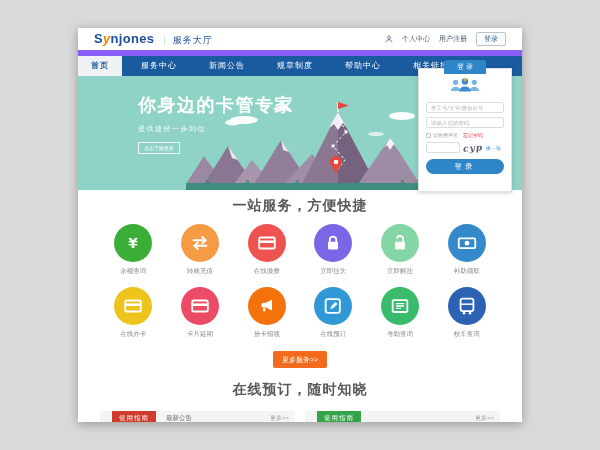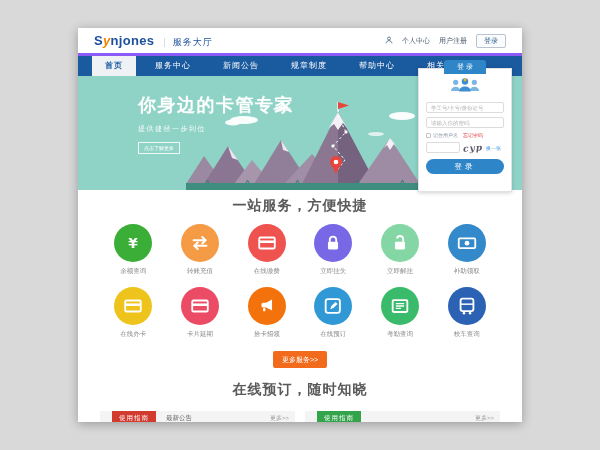--- a/index.html
+++ b/index.html
@@ -4,32 +4,32 @@
 <style>
   * { margin:0; padding:0; box-sizing:border-box; }
   html,body { width:600px; height:450px; overflow:hidden;
     font-family:"Liberation Sans","DejaVu Sans",sans-serif; }
   .stage { position:relative; width:600px; height:450px; background:#d9d9d9; }
   .page { position:absolute; left:78px; top:28px; width:444px; height:394px;
     background:#fff; box-shadow:0 2px 10px rgba(0,0,0,.3); overflow:hidden; }
 
   
   .site-header { height:28px; display:flex; align-items:center; padding:0 16px;
-    border-bottom:3px solid #8b5cf6; background:#fff; }
+    border-bottom:6px solid #8b5cf6; background:#fff; }
   .logo { font-size:13px; font-weight:bold; color:#1c4f9c; letter-spacing:.3px; }
   .logo .accent { color:#f08300; font-style:italic; }
   .logo-divider { color:#c9d4de; font-size:9px; margin:0 7px 0 9px; font-weight:normal; }
   .logo-suffix { font-size:9px; color:#1c4f9c; font-weight:normal; letter-spacing:1px; }
   .header-right { margin-left:auto; display:flex; align-items:center; gap:9px;
     font-size:7px; color:#4c5b6b; }
   .hdr-btn { border:1px solid #b9c4cf; padding:1px 7px; border-radius:2px;
     color:#2c5f8a; background:#fbfcfd; cursor:pointer; }
 
   
-  .main-nav { height:20px; background:#1a5a9e; display:flex; padding-left:14px;
+  .main-nav { height:20px; background:#1a5a9e; display:flex; 
     position:relative; z-index:2;text-align:center; }
   .nav-item { padding:0 13px; line-height:20px; font-size:8px; color:#fff;
     letter-spacing:1px; cursor:pointer; margin-right:6px; }
   .nav-item.active { background:#eef2f5; color:#1a5a9e; font-weight:bold; }
 
   
   .hero { position:relative; height:114px; background:#8fd3c7; overflow:hidden; }
   .hero-text { position:absolute; left:60px; top:17px; color:#fff; z-index:1; }
   .hero-title { font-size:18px; font-weight:bold; letter-spacing:1.5px; }
   .hero-subtitle { font-size:7px; margin-top:7px; opacity:.92; letter-spacing:1.5px; }

